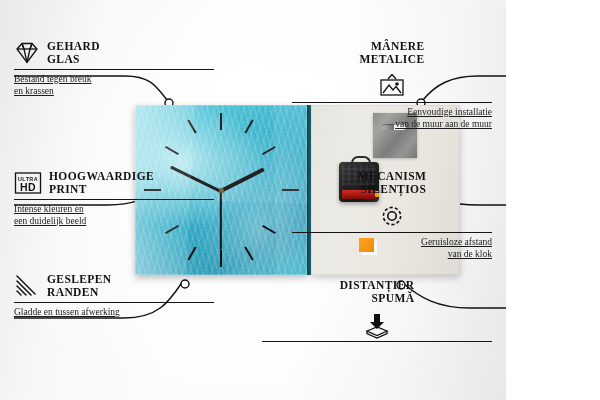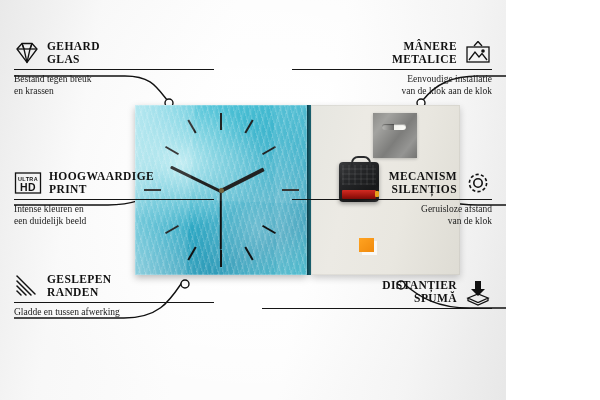--- a/index.html
+++ b/index.html
@@ -106,26 +106,26 @@
   
   .callout{position:absolute;width:200px;}
   .callout .title{
     display:flex;align-items:center;gap:7px;
     font-size:11.5px;font-weight:bold;letter-spacing:.4px;color:#111;
     line-height:13px;text-transform:uppercase;
   }
   .callout .title .words{white-space:pre-line;}
   .callout .rule{height:1px;background:#151515;margin:3px 0 4px;}
   .callout .sub{
-    font-size:9.5px;line-height:11.5px;color:#1b1b1b;white-space:pre-line;
+    font-size:9.5px;line-height:11.5px;color:#1b1b1b;white-space:pre-line;text-decoration:underline;
   }
   .left{left:14px;}
   .left .title{justify-content:flex-start;}
   .right{right:14px;text-align:right;}
-  .right .title{justify-content:flex-end;flex-direction:row;}
+  .right .title{justify-content:flex-end;flex-direction:column;}
   .right .title .words{text-align:right;}
 
   .ico{flex:0 0 auto;display:block;}
   svg{display:block;overflow:visible;}
 
   .leaders{position:absolute;left:0;top:0;width:600px;height:400px;}
 </style>
 </head>
 <body>
 
@@ -254,21 +254,21 @@
             <path d="M14,1.5 L10,6 M14,1.5 L18,6"></path>
             <rect x="3" y="7" width="22" height="15"></rect>
             <path d="M5,20 L11,12 L15,17 L18,13.5 L23,20"></path>
           </g>
           <circle cx="19" cy="11" r="1.8" fill="#111"></circle>
         </svg>
       </span>
     </div>
     <div class="rule"></div>
     <div class="sub">Eenvoudige installatie
-van de klok aan de klok</div>
+van de muur aan de muur</div>
   </div>
 
   <div class="callout right" style="top:170px;">
     <div class="title">
       <span class="words">MECANISM
 SILENȚIOS</span>
       <span class="ico">
         <svg width="28" height="26" viewBox="0 0 28 26">
           <g fill="none" stroke="#111" stroke-width="1.6">
             <circle cx="14" cy="13" r="8.6" stroke-dasharray="3.2 2.2"></circle>

